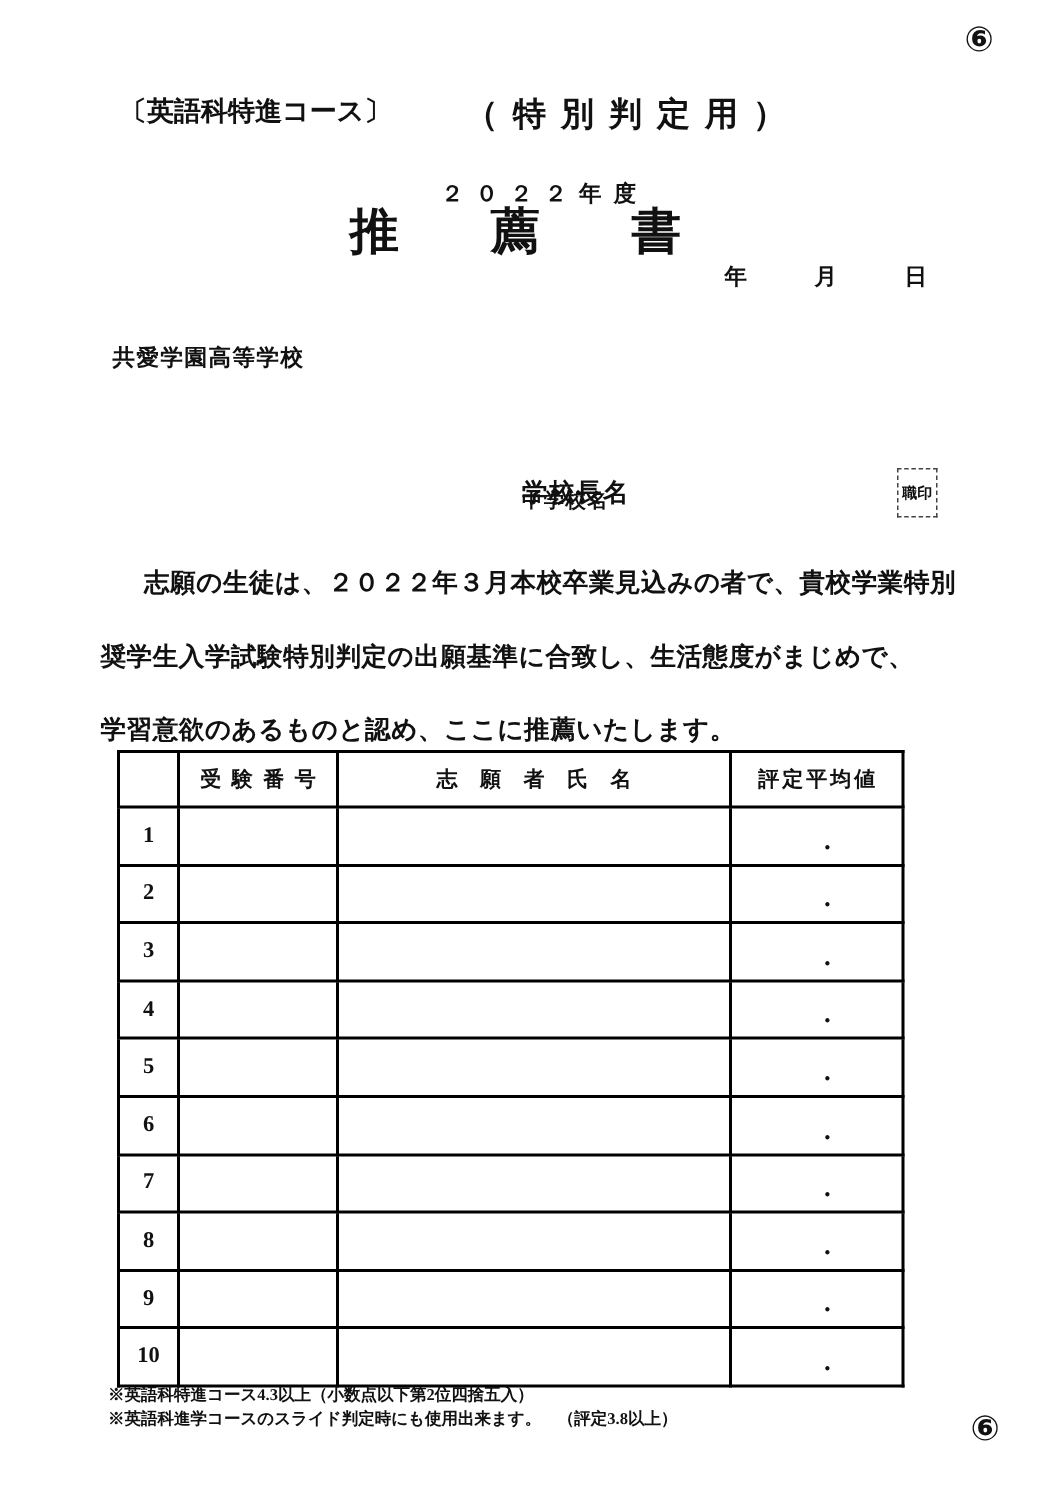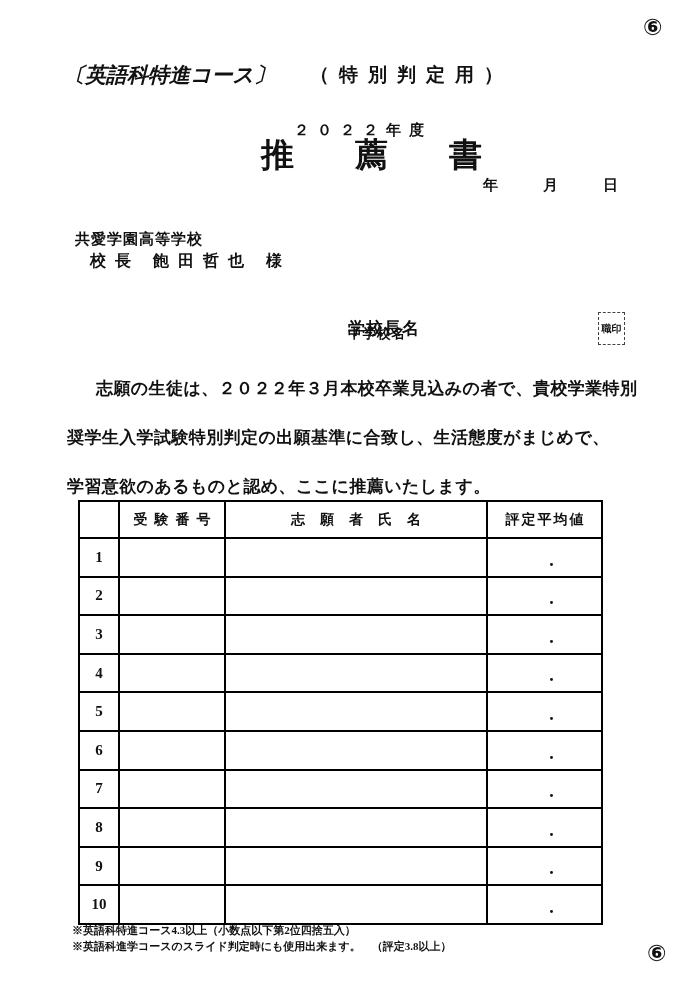--- a/index.html
+++ b/index.html
@@ -16,24 +16,24 @@
   .abs { position: absolute; white-space: nowrap; line-height: 1; }
 
   .badge {
     font-family: "DejaVu Sans", sans-serif;
     font-weight: bold;
     font-size: 23px;
   }
   .badge-top    { left: 643px; top: 16px; }
   .badge-bottom { left: 647px; top: 942px; }
 
-  .course-label  { left: 64px;  top: 65px;  font-size: 21px; font-weight: 700; font-style: italic; }
-  .purpose-label { left: 310px; top: 65px;  font-size: 19px; font-weight: 700; letter-spacing: 10px; }
+  .course-label  { left: 80px;  top: 65px;  font-size: 18px; font-weight: 700; }
+  .purpose-label { left: 310px; top: 65px;  font-size: 22px; font-weight: 700; letter-spacing: 10px; }
   .year-label    { left: 294px; top: 123px; font-size: 15px; font-weight: 700; letter-spacing: 8px; }
-  .doc-title     { left: 233px; top: 139px; font-size: 33px; font-weight: 700; letter-spacing: 61px; margin-left: 28px; }
+  .doc-title     { left: 233px; top: 139px; font-size: 33px; font-weight: 700; letter-spacing: 61px; }
   .date-line     { left: 483px; top: 178px; font-size: 15px; font-weight: 600; }
 
   .addr-school    { left: 75px; top: 232px; font-size: 15px; font-weight: 700; letter-spacing: 1px; }
   .addr-principal { left: 90px; top: 253px; font-size: 16px; font-weight: 700; letter-spacing: 9px; }
 
   .jhs-label { left: 348px; top: 284px; font-size: 13.5px; font-weight: 700; letter-spacing: 1px; margin-top: 43px; }
   .phs-label { left: 348px; top: 320px; font-size: 17px; font-weight: 600; letter-spacing: 1px; }
 
   .seal-box {
     position: absolute; left: 598px; top: 312px;
@@ -90,21 +90,20 @@
 
   <div class="abs course-label">〔英語科特進コース〕</div>
   <div class="abs purpose-label">（特別判定用）</div>
 
   <div class="abs year-label">２０２２年度</div>
   <div class="abs doc-title">推薦書</div>
 
   <div class="abs date-line">年　　　月　　　日</div>
 
   <div class="abs addr-school">共愛学園高等学校</div>
-  <div class="abs addr-principal">校長 飽田哲也 様</div>
 
   <div class="abs jhs-label">中学校名</div>
   <div class="abs phs-label">学校長名</div>
 
   <div class="seal-box">
     <span>職印</span>
   </div>
 
   <div class="body-text">
     <div class="bline indent">志願の生徒は、２０２２年３月本校卒業見込みの者で、貴校学業特別</div>

